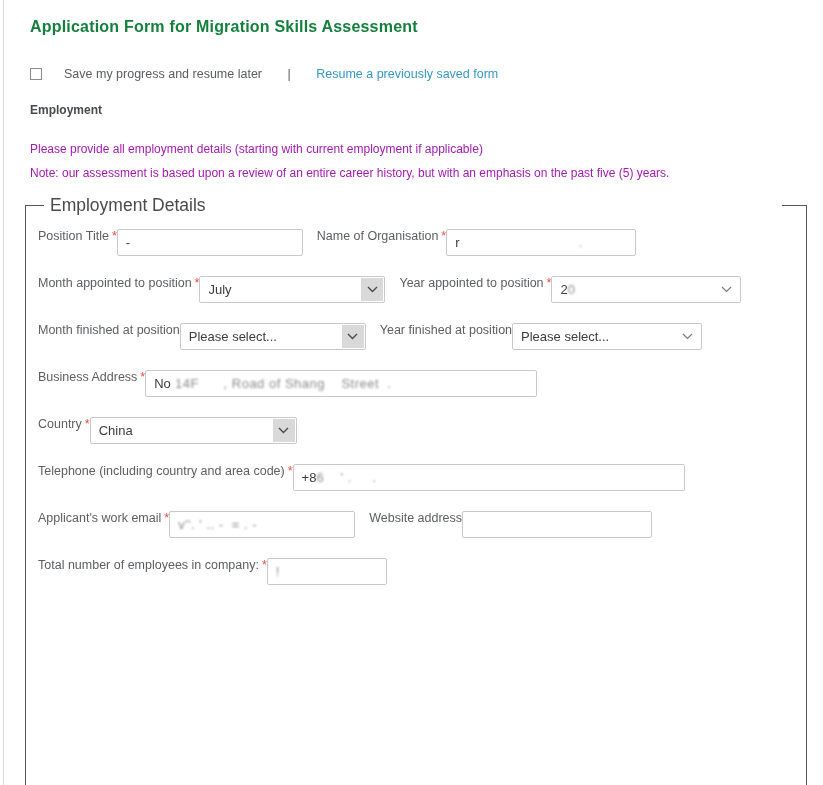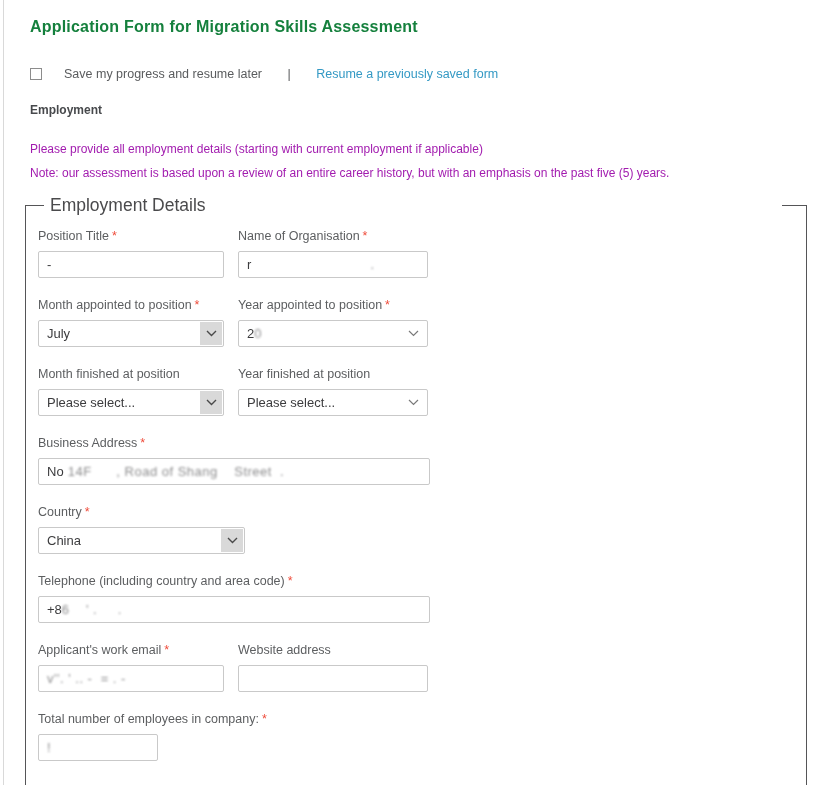--- a/index.html
+++ b/index.html
@@ -52,21 +52,21 @@
     padding: 13px 0 0 12px;
   }
   fieldset.emp-details legend {
     font-size: 17.5px; font-weight: 400; color: #4a4a4c;
     margin-left: 6px; padding: 0 6px;
     width: calc(100% - 30px);
     margin-top: 9px;
   }
 
   .row { display: flex; gap: 14px; margin-bottom: 20px; }
-  .field { display: flex; flex-direction: column; }
+  .field { display: flex; }
   .label { font-size: 12.5px; color: #5c5e60; margin-bottom: 8px; }
   .req { color: #ef4b3a; margin-left: 3px; }
 
   .control {
     height: 27px;
     border: 1px solid #c9c9c9; border-radius: 2px;
     background: #fff;
     display: flex; align-items: center;
     padding: 0 8px;
     font-size: 13px; color: #3c3c3e;

